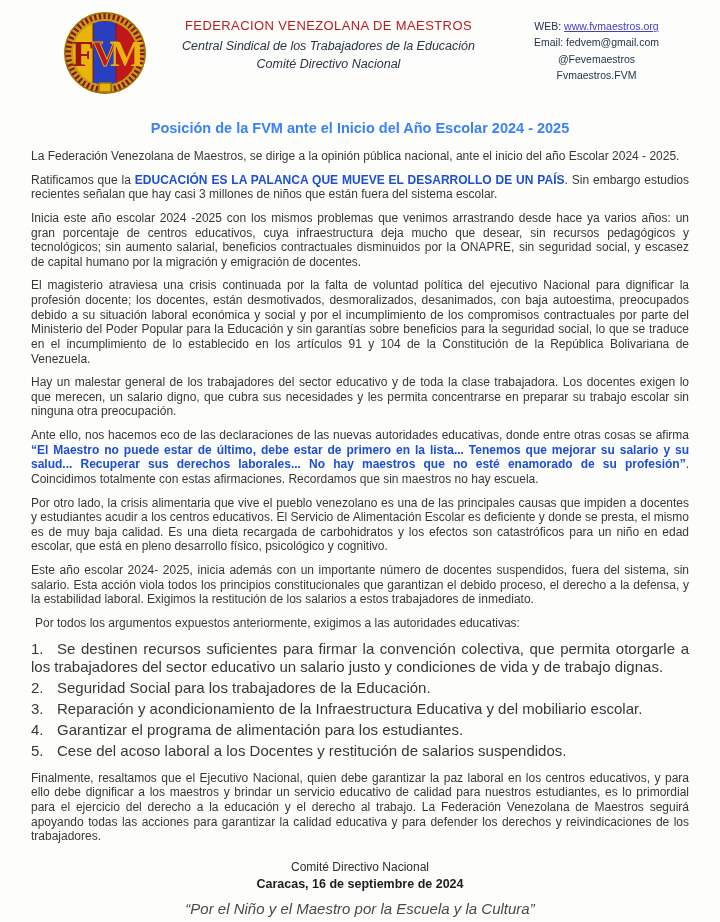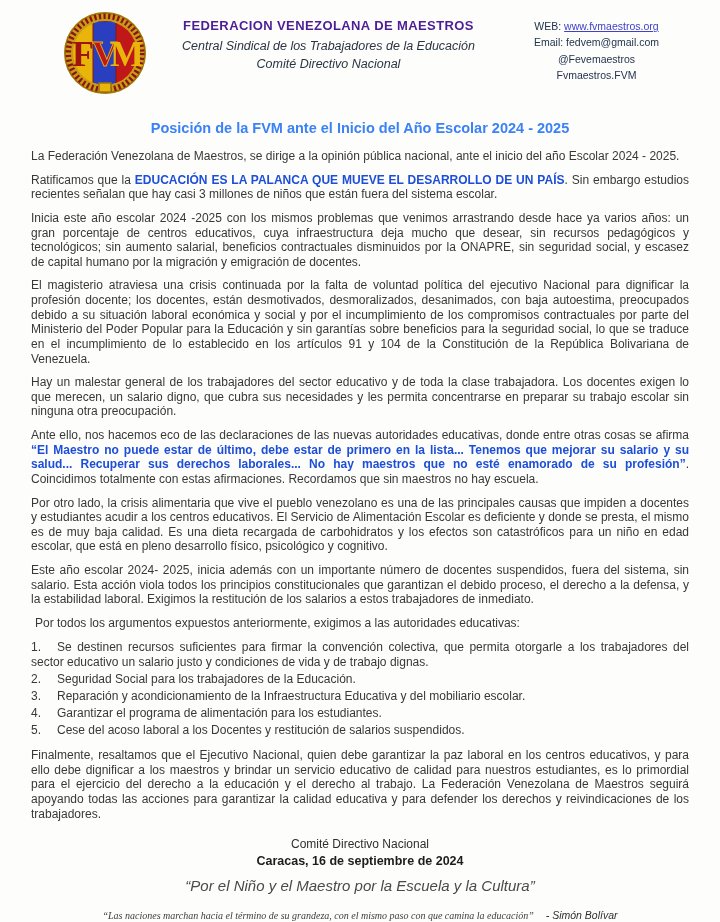--- a/index.html
+++ b/index.html
@@ -9,36 +9,36 @@
     font-family:"Liberation Sans","DejaVu Sans",sans-serif;
     color:#383838;
     overflow:hidden;
   }
   .page{padding:10px 31px 0 31px;box-sizing:border-box;height:922px;}
 
   
   .header{display:flex;align-items:flex-start;}
   .logo-wrap{flex:0 0 auto;margin-left:26px;}
   .org-block{flex:1 1 auto;text-align:center;padding-top:8px;}
-  .org-name{font-weight:bold;font-size:13px;letter-spacing:.4px;color:#4c1d95;}
+  .org-name{font-weight:normal;font-size:13px;letter-spacing:.4px;color:#b91c1c;}
   .org-sub{font-style:italic;font-size:12.5px;color:#2a3542;line-height:1.5;margin-top:4px;}
   .org-sub2{font-style:italic;font-size:12.5px;color:#2a3542;line-height:1.4;}
   .contact{flex:0 0 185px;text-align:center;font-size:10.5px;color:#24344d;line-height:1.55;padding-top:8px;}
   .weblink{color:#4141c8;text-decoration:underline;cursor:pointer;}
 
   
   .doc-title{text-align:center;font-weight:bold;font-size:14.5px;color:#3b82f6;margin:16px 0 13px;}
 
   
   .para{font-size:12px;line-height:1.22;text-align:justify;margin:0 0 9px;}
   .para b{color:#1d4ed8;}
   .lead-indent{padding-left:4px;}
 
   ol.demands{list-style:none;margin:0 0 10px;padding:0;counter-reset:d;
-    font-size:12px;line-height:1.26;text-align:justify;}
+    font-size:15px;line-height:1.26;text-align:justify;}
   ol.demands li{counter-increment:d;margin:0 0 2px;}
   ol.demands li::before{content:counter(d) ".";display:inline-block;min-width:26px;}
 
   
   .footer{text-align:center;margin-top:16px;}
   .footer-committee{font-size:12px;color:#2e2e2e;}
   .footer-date{font-size:12.5px;font-weight:bold;color:#1d1d1d;margin-top:3px;}
   .footer-motto{font-family:Liberation Sans, sans-serif;font-style:italic;
     font-size:15px;color:#4a4a4a;margin-top:9px;}
   .footer-quote{font-family:"Liberation Serif","DejaVu Serif",serif;font-style:italic;

